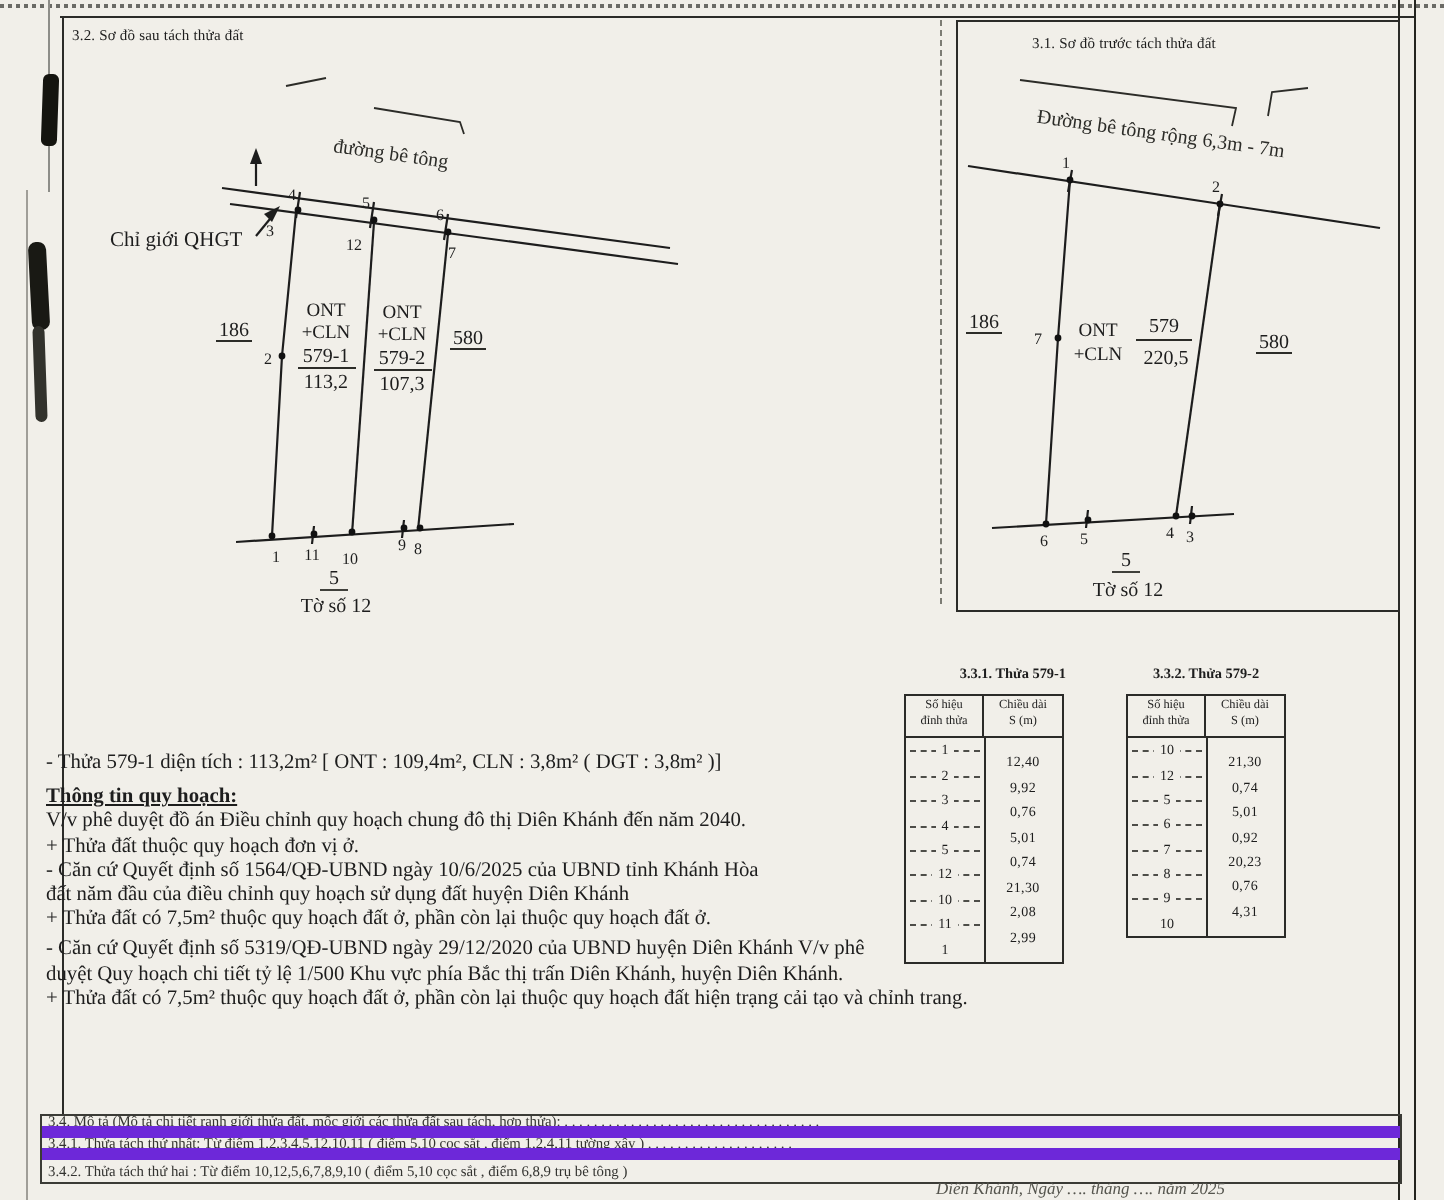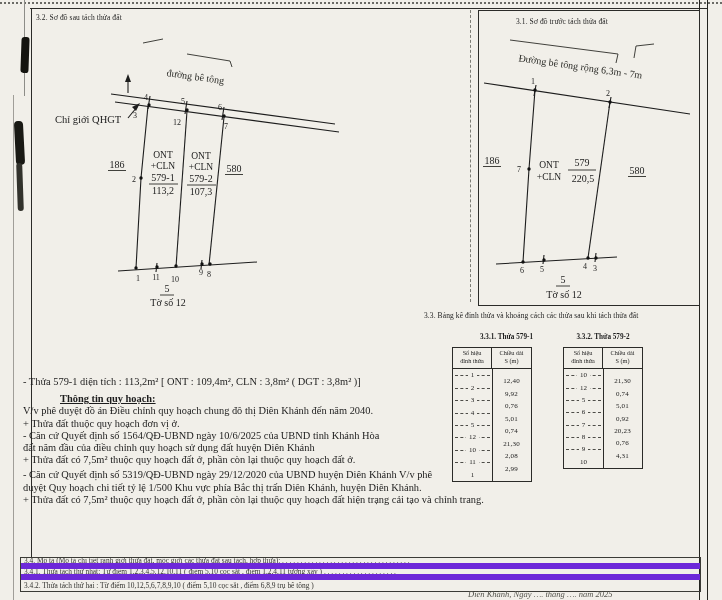--- a/index.html
+++ b/index.html
@@ -47,21 +47,21 @@
   .vrow::before { content:""; position:absolute; left:2px; right:2px; top:50%; border-top:1px dashed #4d4d48; }
   .vrow.last::before { display:none; }
   .vrow span { position:relative; background:#f1efe9; padding:0 3px; }
   .lrow { position:absolute; left:39px; right:0; display:flex; align-items:center; justify-content:center; font-size:7px; letter-spacing:.2px; }
   
   .notes { left:23px; top:376px; width:692px; font-size:10.4px; line-height:12.2px; white-space:nowrap; }
   .notes div { height:12.2px; }
   .gapA { margin-top:9px; }
   .gapB { margin-top:5px; }
   .gapC { margin-top:3px; }
-  .heading { font-weight:bold; text-decoration:underline;margin-left:37px; }
+  .heading { font-weight:bold; text-decoration:underline; }
   
   .descbox { left:20px; top:557px; width:681px; height:35px; border:1px solid #3b3b36; }
   .drow { height:11.2px; border-bottom:6px solid #6d28d9; font-size:7.4px; color:#333330;
           display:flex; align-items:center; padding-left:3px; white-space:nowrap; overflow:hidden; }
   .drow:last-child { border-bottom:none; }
   .sig { left:468px; top:589px; font-size:8.5px; font-style:italic; color:#55554e; white-space:nowrap; }
   
   svg { position:absolute; overflow:visible; }
   #svg-after  { left:33px; top:10px; }
   #svg-before { left:472px; top:8px; }
@@ -91,21 +91,20 @@
   <div class="abs right-b1"></div>
   <div class="abs right-b2"></div>
   <div class="abs divider-mid"></div>
   <div class="abs blob1"></div>
   <div class="abs blob2"></div>
   <div class="abs blob3"></div>
   <div class="abs box31"></div>
 
   <div class="abs sec-title t32">3.2. Sơ đồ sau tách thửa đất</div>
   <div class="abs sec-title t31">3.1. Sơ đồ trước tách thửa đất</div>
-  <div class="abs sec-title t33">3.3. Bảng kê đỉnh thửa và khoảng cách các thửa sau khi tách thửa đất</div>
 
   <svg id="svg-after" width="434" height="350" viewBox="0 0 434 350">
 
     <polyline class="stk-thin" points="110,33 130,29"></polyline>
     <polyline class="stk-thin" points="154,44 197,51 199,57"></polyline>
 
     <line class="stk" x1="95" y1="83" x2="95" y2="68"></line>
     <polygon points="95,64 92,72 98,72" fill="#1d1d1d"></polygon>
 
     <text class="roadlab" x="162" y="70" transform="rotate(8 162 70)">đường bê tông</text>

